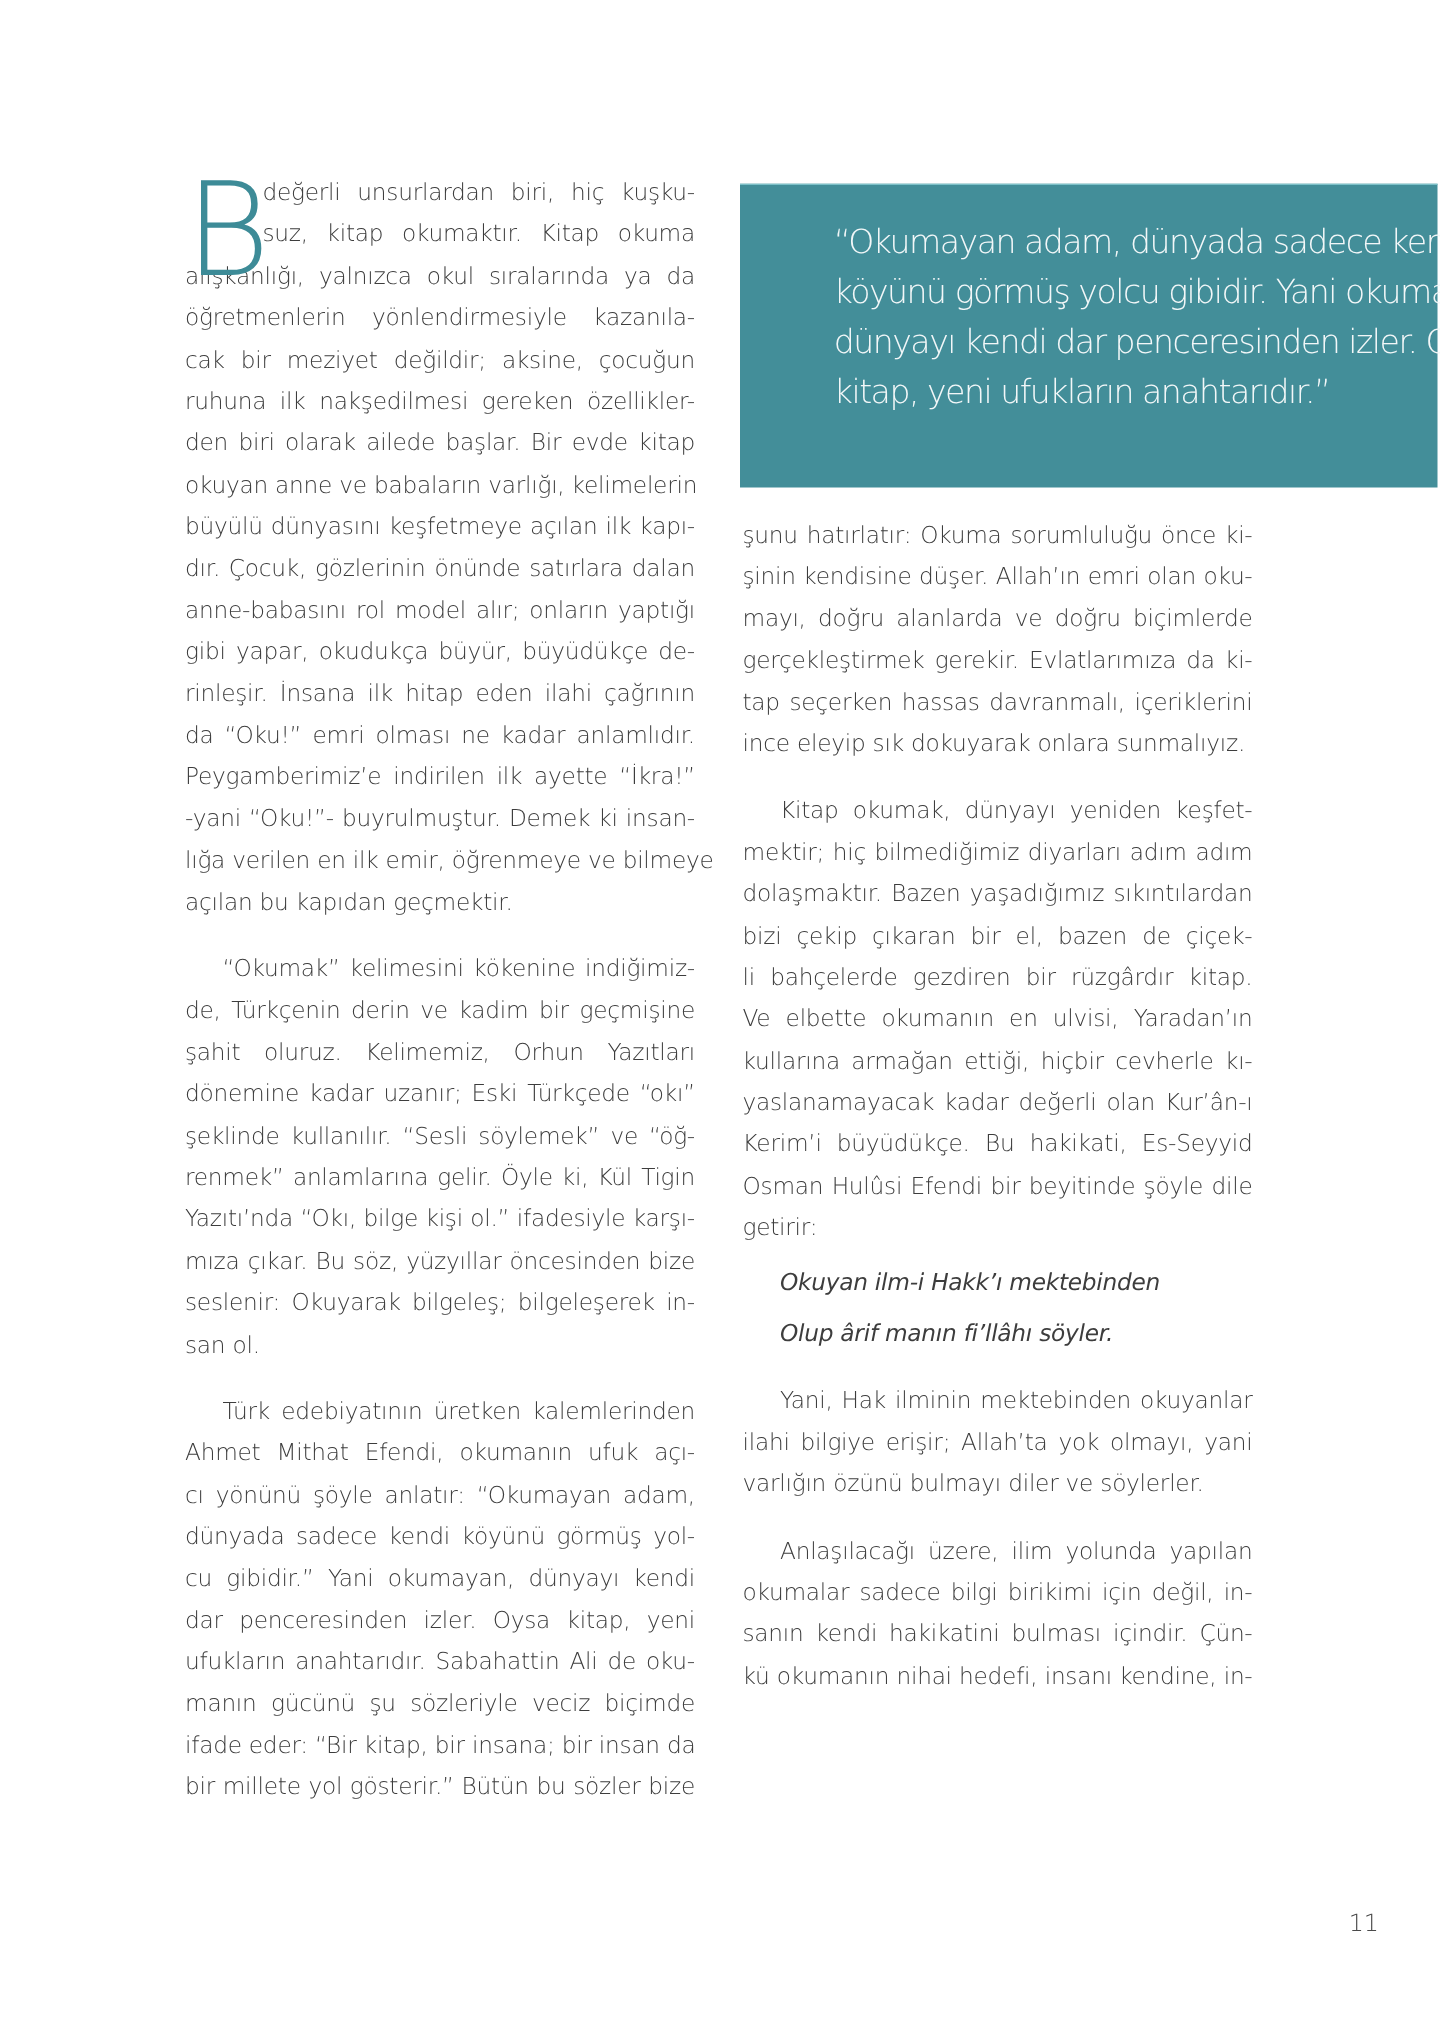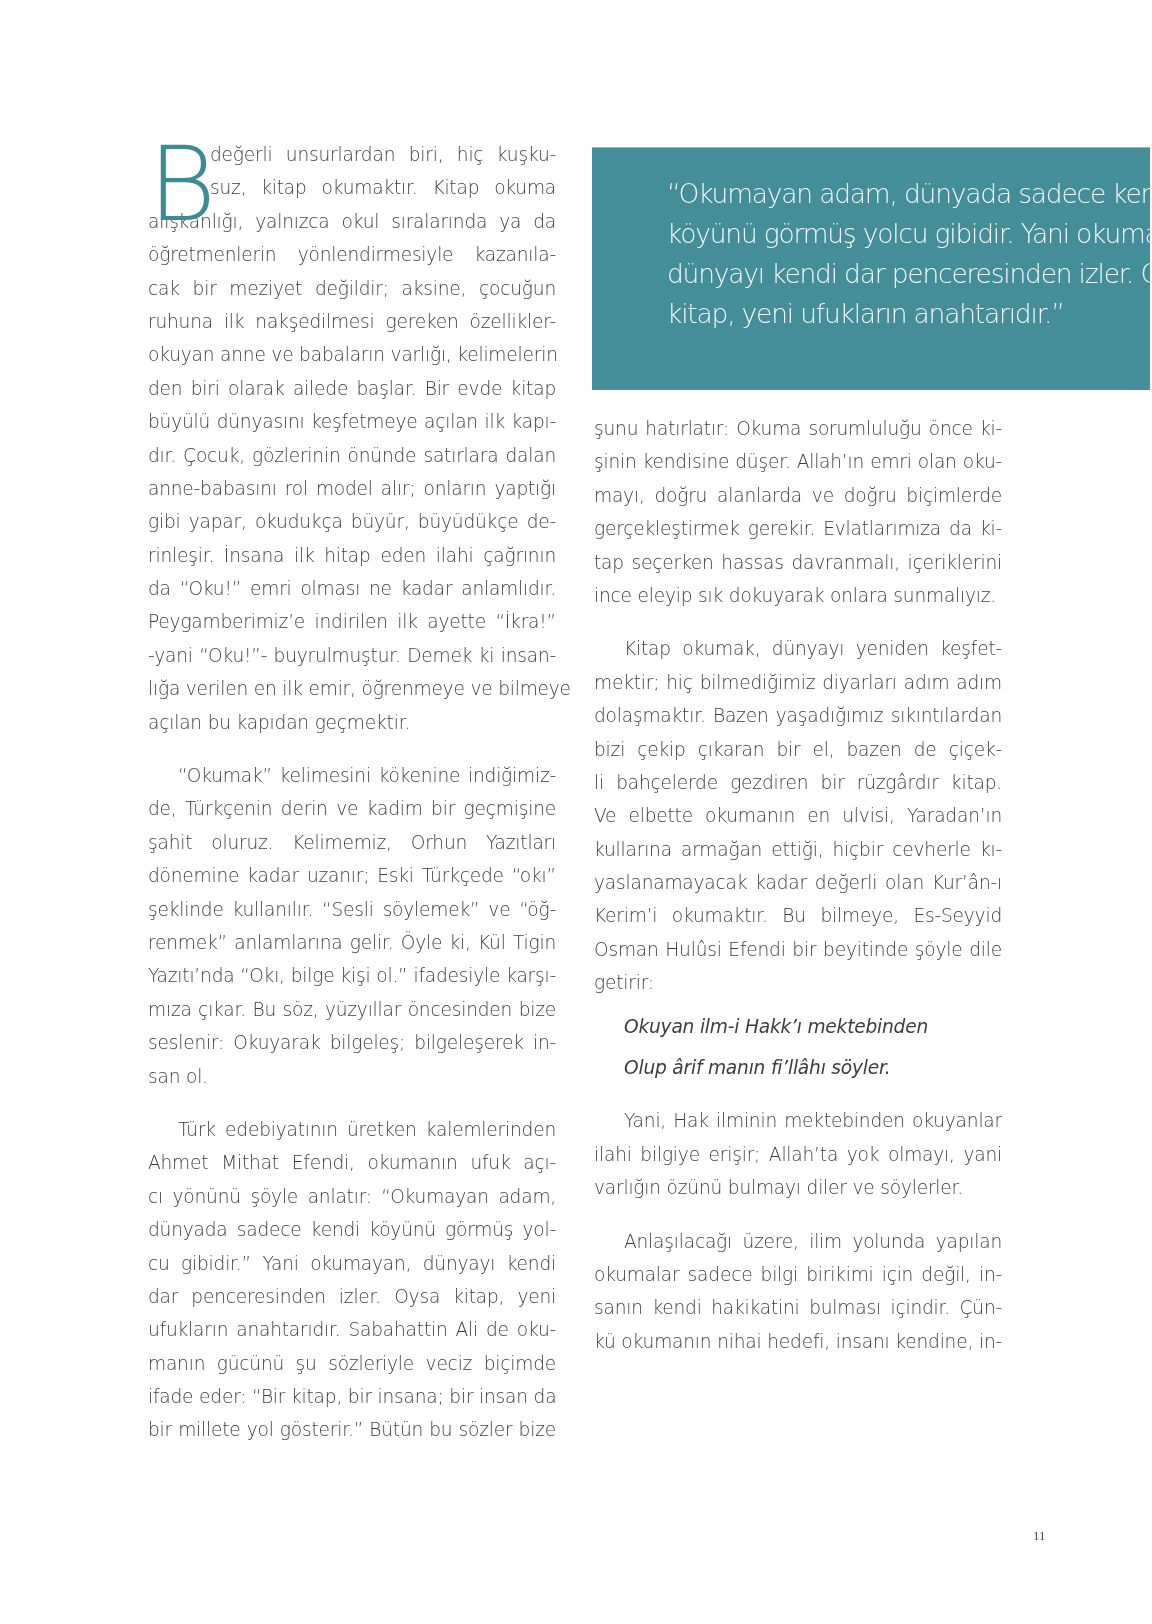--- a/index.html
+++ b/index.html
@@ -98,44 +98,43 @@
       font-weight: 300;
       letter-spacing: -1.2px;
     }
     .quote-text .qline {
       display: block;
       white-space: nowrap;
       margin-left: 35px;
     }
     .page-number {
       position: absolute;
-      left: 1033px;
+      left: 1079px;
       top: 1528px;
-      font-size: 13px;
+      font-size: 19px;
       color: #4a4a4a;
       font-weight: 300;
-      font-family: Liberation Serif, serif;
     }
   </style>
 </head>
 <body>
 
 <div class="page">
 
   <div class="col col-left">
     <div class="dropcap-wrap">
       <span class="dropcap">B</span>
       <span class="line dc-line">değerli unsurlardan biri, hiç kuşku-</span>
       <span class="line dc-line">suz, kitap okumaktır. Kitap okuma</span>
       <span class="line">alışkanlığı, yalnızca okul sıralarında ya da</span>
       <span class="line">öğretmenlerin yönlendirmesiyle kazanıla-</span>
       <span class="line">cak bir meziyet değildir; aksine, çocuğun</span>
       <span class="line">ruhuna ilk nakşedilmesi gereken özellikler-</span>
+      <span class="line">den biri olarak ailede başlar. Bir evde kitap</span>
       <span class="line">okuyan anne ve babaların varlığı, kelimelerin</span>
-      <span class="line">den biri olarak ailede başlar. Bir evde kitap</span>
       <span class="line">büyülü dünyasını keşfetmeye açılan ilk kapı-</span>
       <span class="line">dır. Çocuk, gözlerinin önünde satırlara dalan</span>
       <span class="line">anne-babasını rol model alır; onların yaptığı</span>
       <span class="line">gibi yapar, okudukça büyür, büyüdükçe de-</span>
       <span class="line">rinleşir. İnsana ilk hitap eden ilahi çağrının</span>
       <span class="line">da “Oku!” emri olması ne kadar anlamlıdır.</span>
       <span class="line">Peygamberimiz’e indirilen ilk ayette “İkra!”</span>
       <span class="line">-yani “Oku!”- buyrulmuştur. Demek ki insan-</span>
       <span class="line">lığa verilen en ilk emir, öğrenmeye ve bilmeye</span>
       <span class="line last">açılan bu kapıdan geçmektir.</span>
@@ -192,21 +191,21 @@
 
     <div>
       <span class="line indent">Kitap okumak, dünyayı yeniden keşfet-</span>
       <span class="line">mektir; hiç bilmediğimiz diyarları adım adım</span>
       <span class="line">dolaşmaktır. Bazen yaşadığımız sıkıntılardan</span>
       <span class="line">bizi çekip çıkaran bir el, bazen de çiçek-</span>
       <span class="line">li bahçelerde gezdiren bir rüzgârdır kitap.</span>
       <span class="line">Ve elbette okumanın en ulvisi, Yaradan’ın</span>
       <span class="line">kullarına armağan ettiği, hiçbir cevherle kı-</span>
       <span class="line">yaslanamayacak kadar değerli olan Kur’ân-ı</span>
-      <span class="line">Kerim’i okumaktır. Bu bilmeye, Es-Seyyid</span>
+      <span class="line">Kerim’i büyüdükçe. Bu hakikati, Es-Seyyid</span>
       <span class="line">Osman Hulûsi Efendi bir beyitinde şöyle dile</span>
       <span class="line last">getirir:</span>
     </div>
     <div class="verse-gap"></div>
 
     <div>
       <span class="line verse">Okuyan ilm-i Hakk’ı mektebinden</span>
       <span class="line verse" style="margin-top:8px">Olup ârif manın fi’llâhı söyler.</span>
     </div>
     <div class="para-gap"></div>

